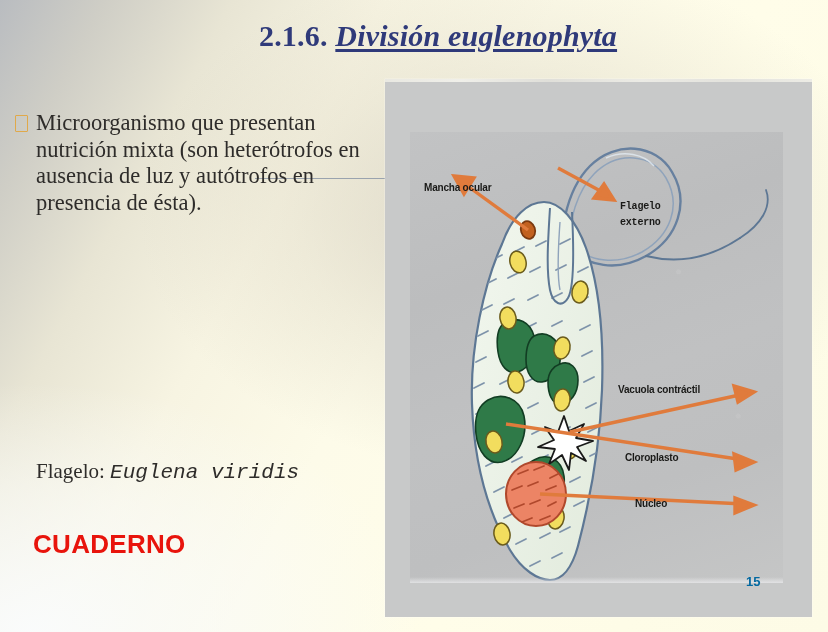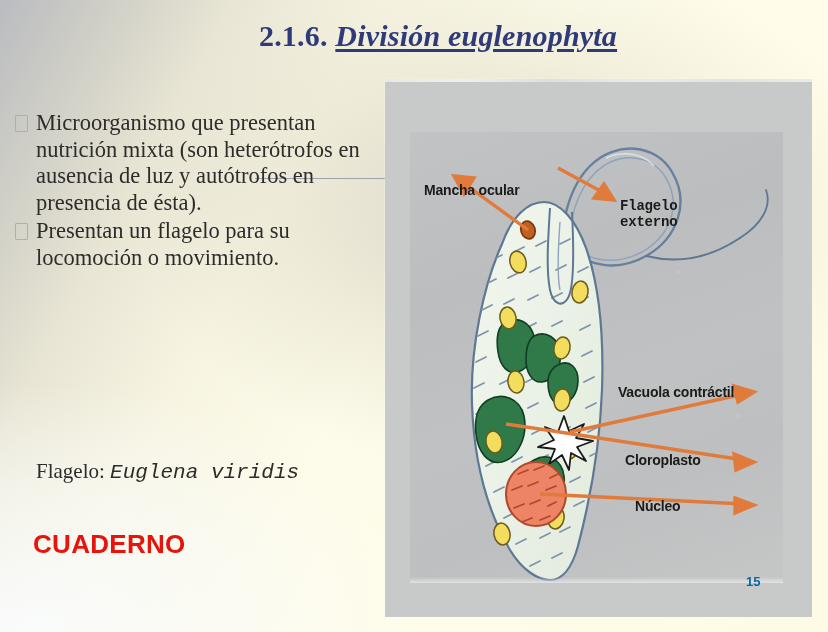--- a/index.html
+++ b/index.html
@@ -177,21 +177,21 @@
   }
   #photo .bottomfade {
     position: absolute; left: 0; right: 0; bottom: 0; height: 6px;
     background: linear-gradient(180deg, rgba(255,255,255,0) 0%, rgba(236,236,238,0.75) 100%);
   }
 
   .fig-label {
     position: absolute;
     font-family: "Liberation Sans", sans-serif;
     font-weight: bold;
-    font-size: 14px;
+    font-size: 10px;
     color: #1a1a18;
     white-space: nowrap;
     letter-spacing: -0.2px;
   }
   .fig-label.two-line { line-height: 15.5px; white-space: normal; font-family: Liberation Mono, monospace; }
 
   #pagenum {
     position: absolute;
     left: 361px;
     top: 495px;
@@ -214,24 +214,20 @@
 
   <div id="leader-line"></div>
 
   <div id="bullets">
 
     <div class="bullet-row">
       <div class="bullet-mark"><span></span></div>
       <div class="bullet-text">Microorganismo que presentan nutrición mixta (son heterótrofos en ausencia de luz y autótrofos en presencia de ésta).</div>
     </div>
 
-    <div class="bullet-row">
-      <div class="bullet-mark"><span></span></div>
-      <div class="bullet-text">Presentan un flagelo para su locomoción o movimiento.</div>
-    </div>
 
   </div>
 
   <div id="example"><span>Flagelo: </span><span class="sp">Euglena viridis</span></div>
 
   <div id="cuaderno">CUADERNO</div>
 
   <div id="panel">
 
     <div id="photo">

